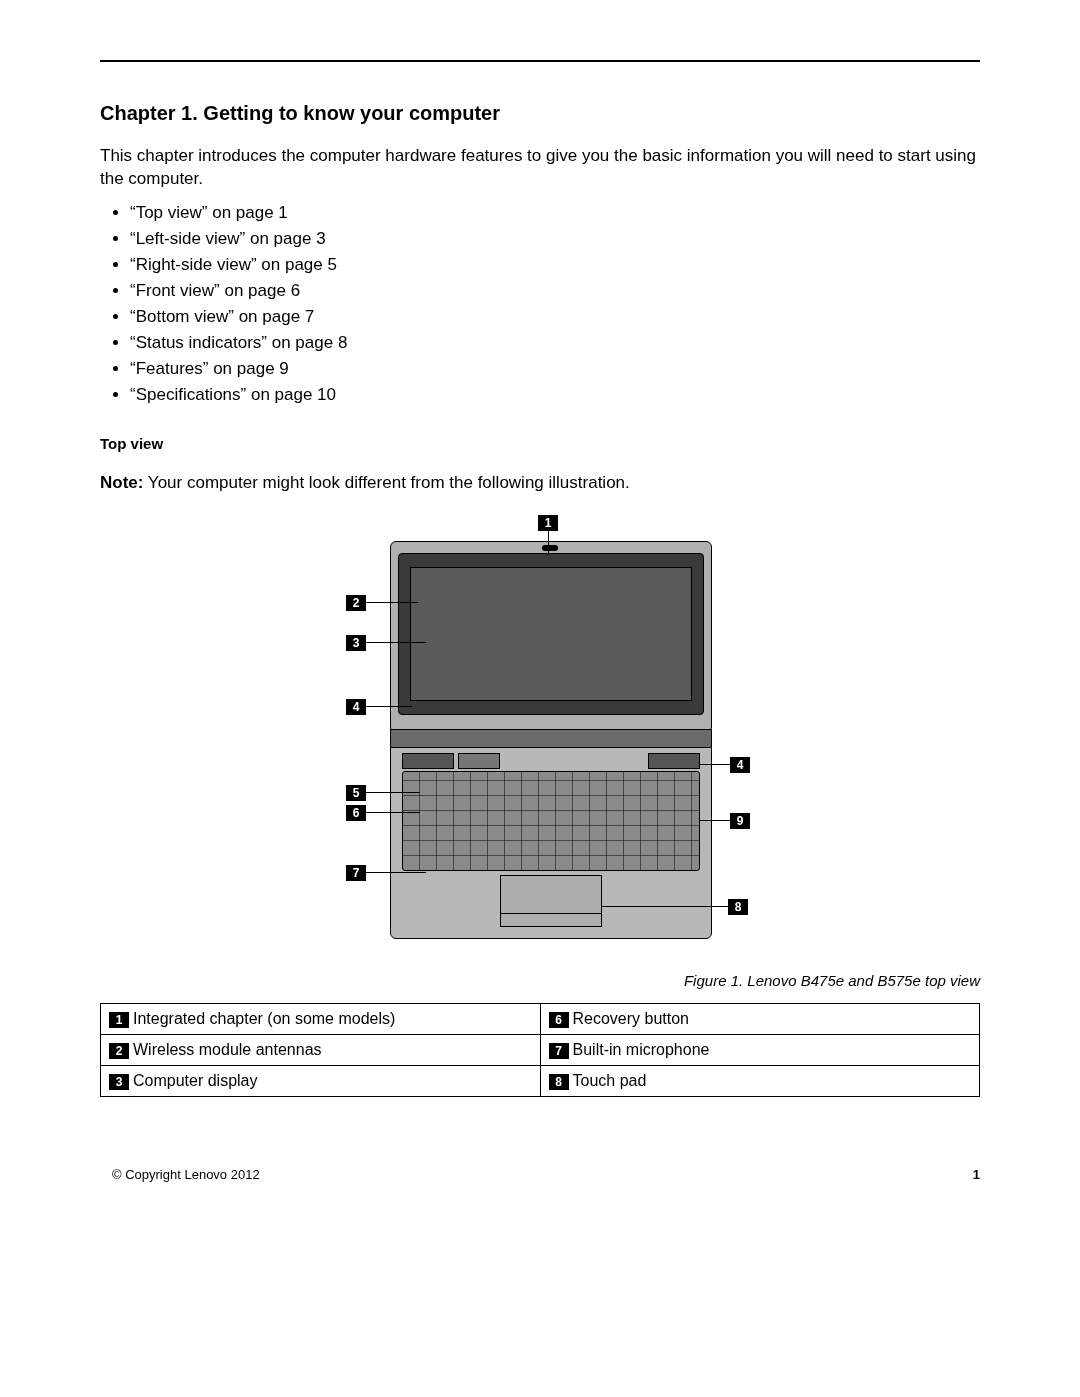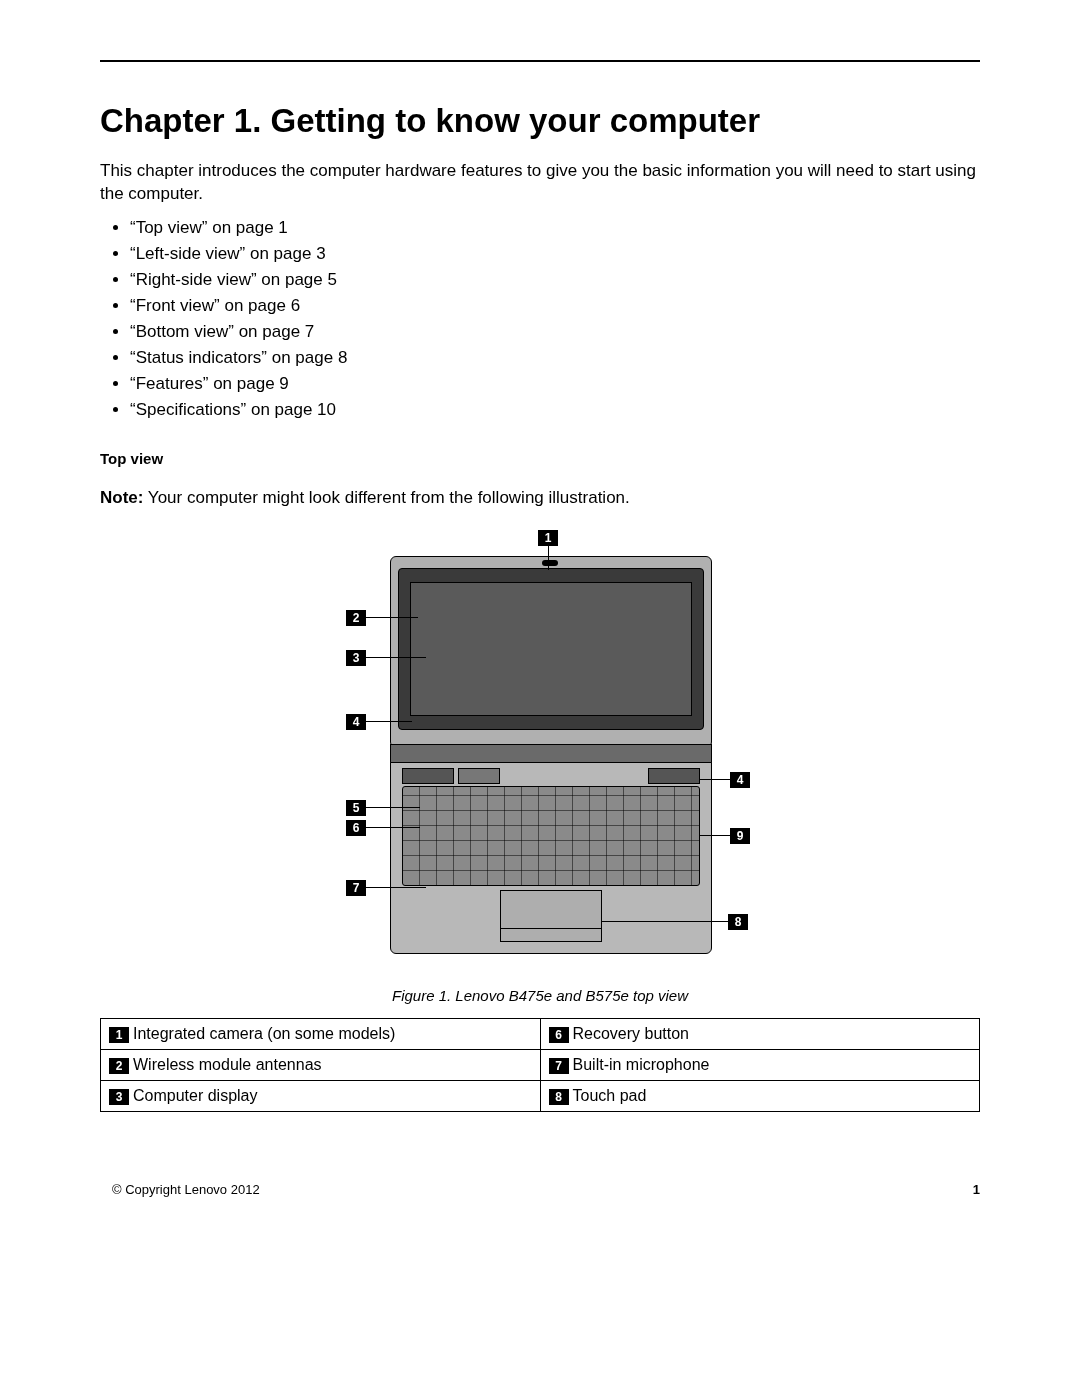--- a/index.html
+++ b/index.html
@@ -10,21 +10,21 @@
     margin: 0;
     padding: 60px 100px 50px 100px;
     width: 1080px;
     box-sizing: border-box;
   }
   .top-rule {
     border-top: 2px solid #000;
     margin-bottom: 40px;
   }
   h1 {
-    font-size: 33px;
+    font-size: 20px;
     font-weight: bold;
     margin: 0 0 20px 0;
   }
   h2 {
     font-size: 15px;
     font-weight: bold;
     margin: 30px 0 20px 0;
   }
   p {
     margin: 8px 0 12px 0;
@@ -41,21 +41,21 @@
     font-weight: bold;
   }
   .figure-wrap {
     margin: 18px 0 10px 0;
     text-align: center;
   }
   .figure-caption {
     font-style: italic;
     font-size: 15px;
     margin: 18px 0 12px 0;
-    text-align: center;
+    text-align: right;
   }
   .callout-box {
     display: inline-block;
     background: #000;
     color: #fff;
     font-weight: bold;
     font-size: 12px;
     min-width: 14px;
     padding: 1px 3px;
     text-align: center;
@@ -278,21 +278,21 @@
     </div>
   </div>
 </div>
 
 <p class="figure-caption">Figure 1.  Lenovo B475e and B575e top view</p>
 
 <table class="legend">
   <tbody>
       <tr>
     <td>
-      <span class="callout-box">1</span><span>Integrated camera (on some models)</span>
+      <span class="callout-box">1</span><span>Integrated chapter (on some models)</span>
     </td>
     <td>
       <span class="callout-box">6</span><span>Recovery button</span>
     </td>
   </tr>
   <tr>
     <td>
       <span class="callout-box">2</span><span>Wireless module antennas</span>
     </td>
     <td>

